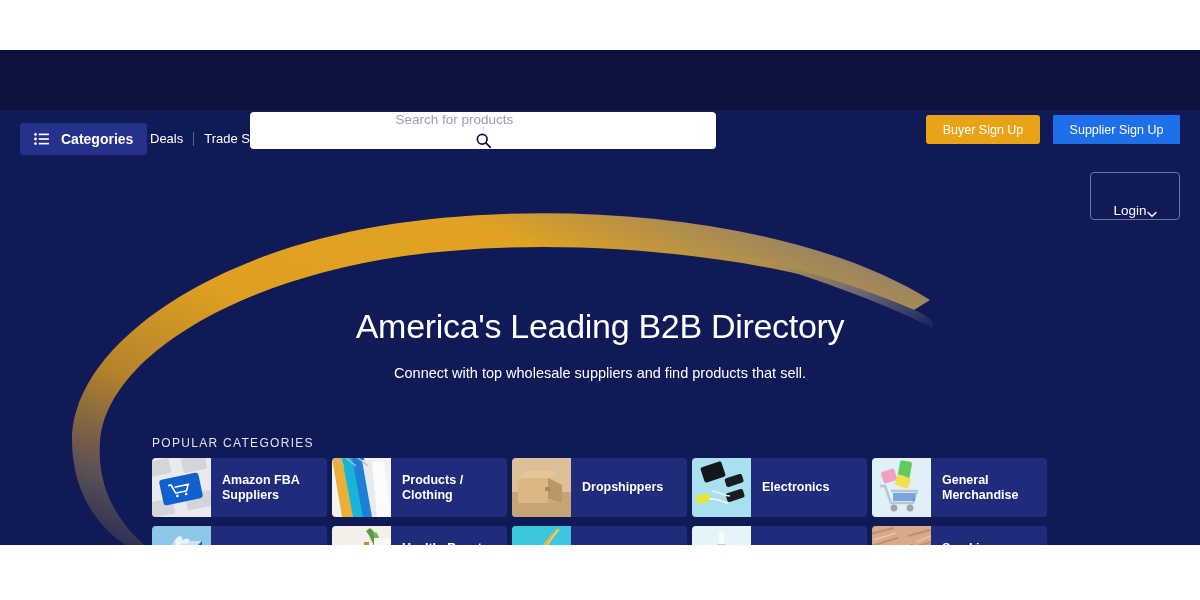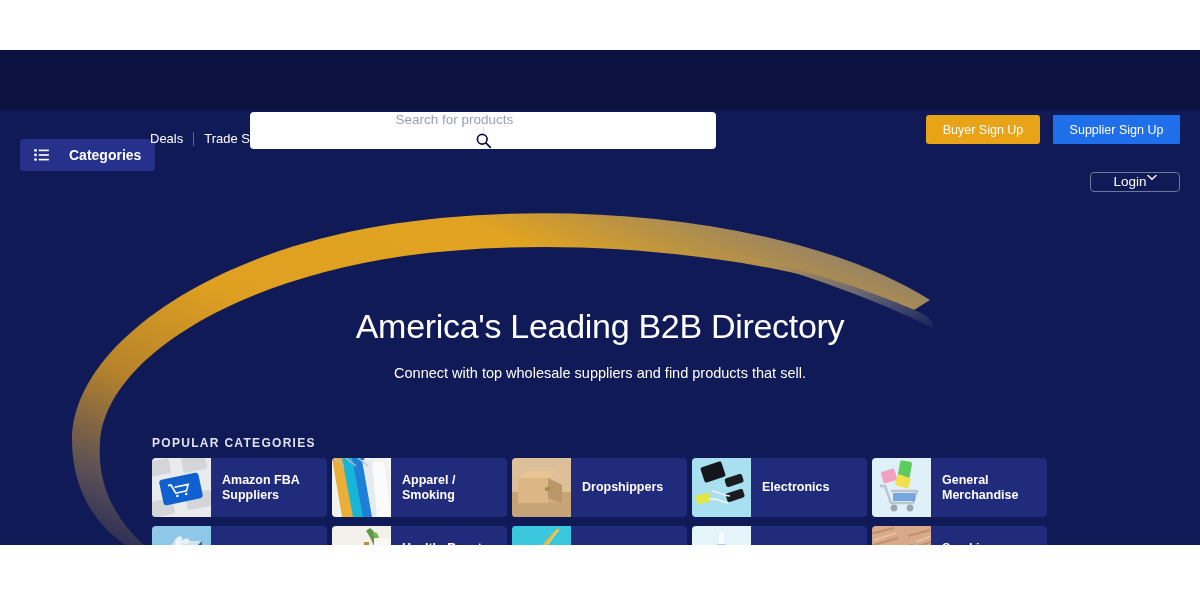--- a/index.html
+++ b/index.html
@@ -154,22 +154,21 @@
     background: #25318a;
     border: 0;
     border-radius: 3px;
     color: #ffffff;
     font-family: "Liberation Sans", sans-serif;
     font-size: 14px;
     font-weight: bold;
     cursor: pointer;
     display: flex;
     align-items: center;
-    gap: 20px;
-    margin-top: 16px;
+    gap: 12px;
   }
   .navlinks {
     position: absolute;
     left: 150px;
     top: 21px;
     display: flex;
     align-items: center;
     gap: 0;
   }
   .navlink {
@@ -184,31 +183,31 @@
   .navsep {
     width: 1px;
     height: 14px;
     background: #5b648f;
   }
   .login-btn {
     position: absolute;
     left: 1090px;
     top: 122px;
     width: 90px;
-    height: 20px;
+    height: 48px;
     background: transparent;
     border: 1px solid #6e7699;
     border-radius: 4px;
     color: #ffffff;
     font-family: "Liberation Sans", sans-serif;
     font-size: 13.5px;
     cursor: pointer;
     z-index: 7;
     display: flex;
-    align-items: flex-start;
+    align-items: flex-end;
     justify-content: center;
     gap: 0;
   }
 
   
   .hero-swoosh {
     position: absolute;
     left: 0;
     top: 110px;
     width: 1200px;
@@ -239,21 +238,21 @@
     z-index: 3;
   }
 
   
   .pc-label {
     position: absolute;
     left: 152px;
     top: 386px;
     color: #dfe3f2;
     font-size: 12px;
-    font-weight: bold;
+    font-weight: normal;
     letter-spacing: 1.3px;
     z-index: 3;
   }
   .cat-grid {
     position: absolute;
     left: 152px;
     top: 408px;
     width: 897px;
     display: grid;
     grid-template-columns: repeat(5, 175px);
@@ -408,21 +407,21 @@
         <svg width="59" height="59" viewBox="0 0 59 59">
           <rect width="59" height="59" fill="#f2f2f0"></rect>
           <path d="M0 0 h16 l14 59 h-20 Z" fill="#e8a317" opacity="0.85"></path>
           <path d="M10 0 h13 l16 59 h-18 Z" fill="#17b6d8"></path>
           <path d="M20 0 h12 l16 59 h-17 Z" fill="#1f7fd6"></path>
           <path d="M30 2 h11 l14 57 h-15 Z" fill="#e6ebf0"></path>
           <path d="M40 4 h12 l7 55 h-14 Z" fill="#fbfbfb"></path>
           <path d="M2 0 l10 8 M14 0 l10 8 M26 0 l10 8" stroke="#b9bcc2" stroke-width="1.4" fill="none"></path>
         </svg>
       </div>
-      <div class="cat-name">Apparel / Smoking</div>
+      <div class="cat-name">Products / Clothing</div>
     </div>
 
     <div class="cat-card">
       <div class="cat-thumb">
         <svg width="59" height="59" viewBox="0 0 59 59">
           <rect width="59" height="59" fill="#ddc09a"></rect>
           <rect y="34" width="59" height="25" fill="#c6a478"></rect>
           <path d="M6 20 h30 l14 7 v18 h-44 Z" fill="#cfa978"></path>
           <path d="M6 20 h30 v25 h-30 Z" fill="#dcb684"></path>
           <path d="M36 20 l14 7 v18 l-14 -5 Z" fill="#bb9767"></path>

